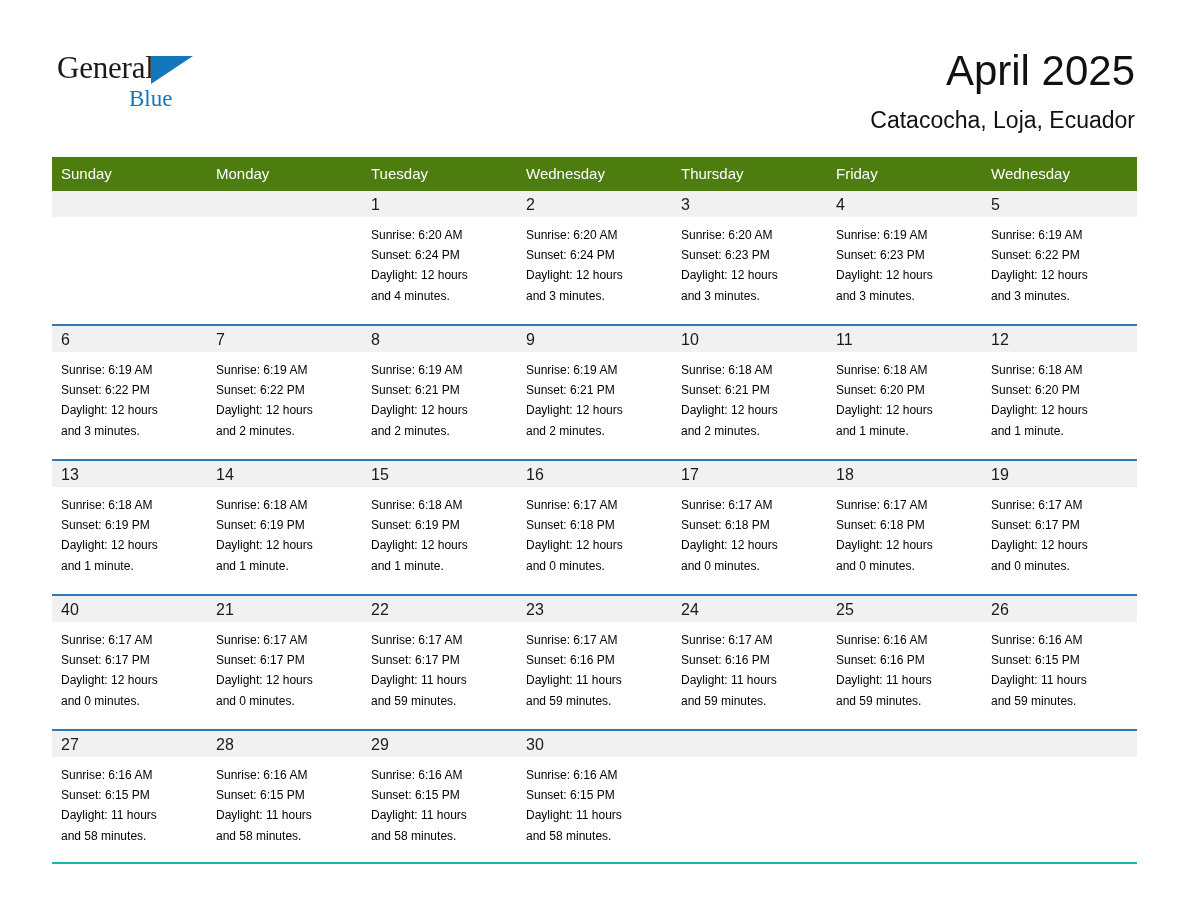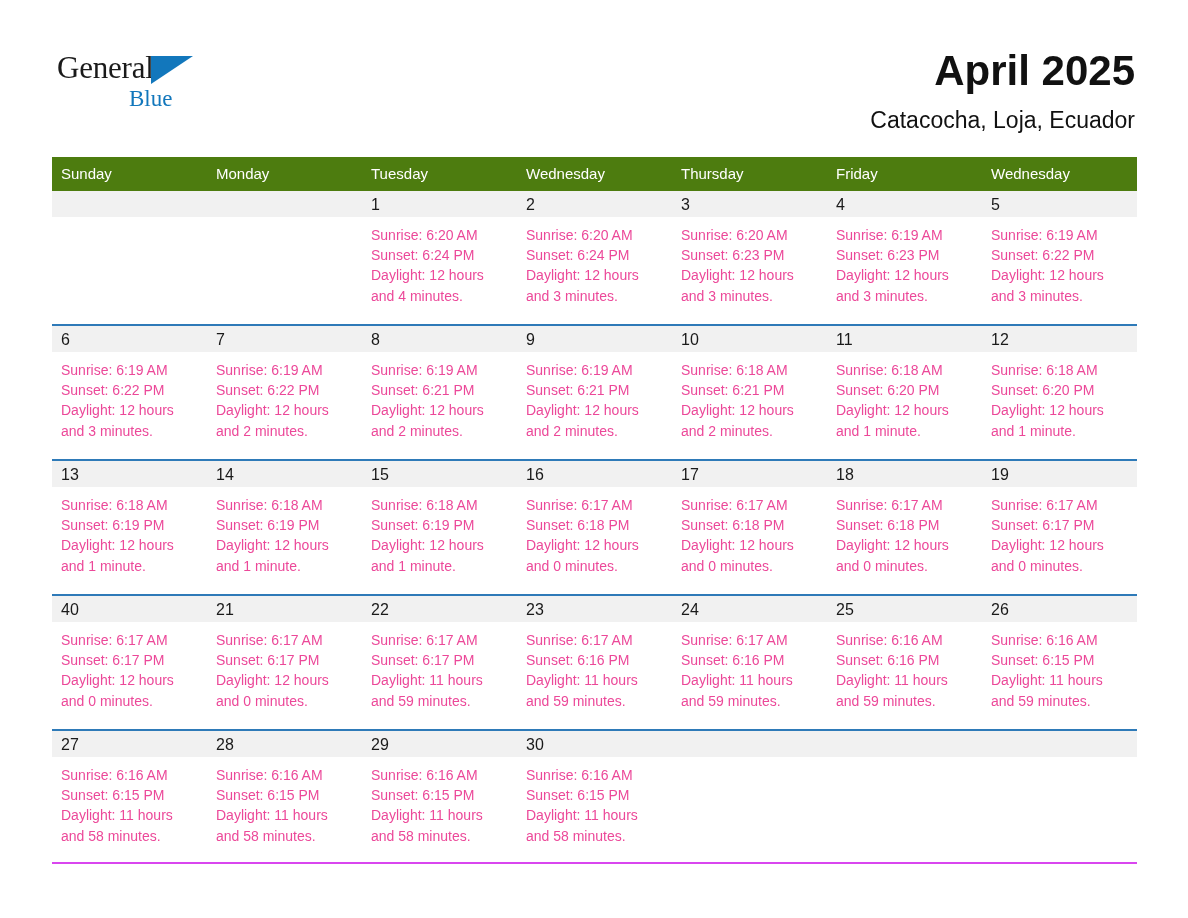--- a/index.html
+++ b/index.html
@@ -68,21 +68,21 @@
 
   .title-block {
     position: absolute;
     right: 53px;
     top: 46px;
     text-align: right;
   }
   .cal-title {
     font-size: 42px;
     line-height: 50px;
-    font-weight: bold;
+    font-weight: normal;
     color: #111111;
     white-space: nowrap;
   }
   .cal-subtitle {
     margin-top: 10px;
     font-size: 23px;
     line-height: 28px;
     color: #111111;
     white-space: nowrap;
   }
@@ -112,21 +112,21 @@
 
   tbody tr.week-row > td {
     vertical-align: top;
     padding: 0;
     border-top: 2px solid #2e7ab8;
   }
   tbody tr.week-row:first-child > td {
     border-top: none;
   }
   tbody tr.week-row:last-child > td {
-    border-bottom: 2px solid #d946ef;
+    border-bottom: 2px solid #14b8a6;
   }
 
   .cell {
     height: 133px;
     box-sizing: border-box;
     position: relative;
   }
   tbody tr.week-row:last-child .cell {
     height: 131px;
   }
@@ -135,23 +135,23 @@
     background: #f1f1f1;
     height: 26px;
     box-sizing: border-box;
     padding: 3px 0 0 9px;
     font-size: 16px;
     line-height: 22px;
     color: #1a1a1a;
   }
   .cell-body {
     padding: 8px 10px 0 9px;
-    font-size: 14px;
+    font-size: 12px;
     line-height: 20.2px;
-    color: #ec4899;
+    color: #000000;
   }
   .cell-body div { white-space: nowrap; }
 
   .cell.empty .daynum-band { background: #f1f1f1; }
 </style>
 </head>
 <body>
 
 <div class="page">
 

